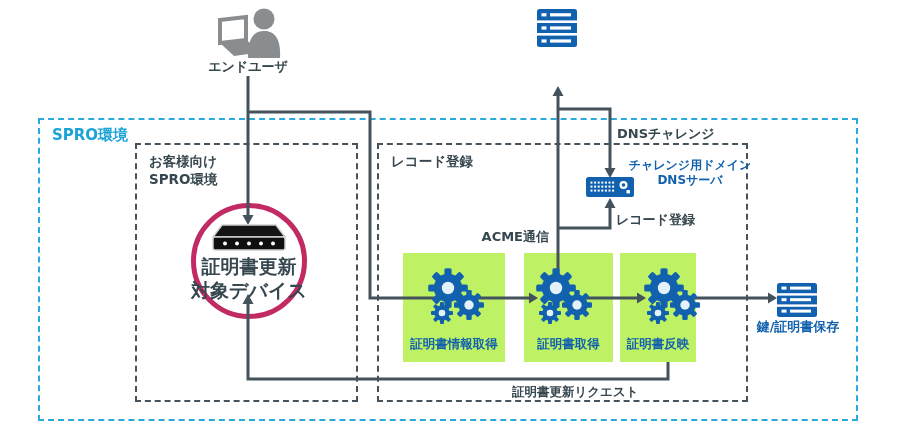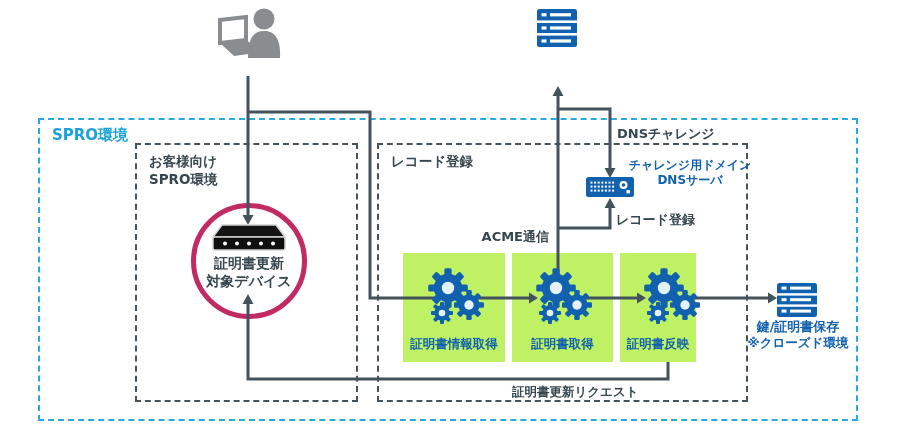--- a/index.html
+++ b/index.html
@@ -14,31 +14,31 @@
   #zone-automation{left:377px;top:143px;width:371px;height:259px;}
   .zone-label{position:absolute;font-weight:bold;color:#37474f;font-size:13.5px;line-height:1.3;white-space:nowrap;}
   #zone-spro-label{left:12px;top:6px;font-size:15px;color:#1ba3d8;}
   #zone-customer-label{left:12px;top:8px;}
   #zone-automation-label{left:12px;top:8px;}
   
   #device-circle{position:absolute;left:191px;top:203px;width:106px;height:106px;border:5px solid #c12a62;border-radius:50%;box-sizing:content-box;background:#fff;}
   
   .step-box{position:absolute;top:253px;height:109px;background:#bef264;}
   #step-1{left:403px;width:102px;}
-  #step-2{left:512px;width:101px;}
+  #step-2{left:524px;width:89px;}
   #step-3{left:620px;width:76px;}
   .step-label{position:absolute;bottom:9px;left:0;width:100%;text-align:center;font-weight:bold;font-size:12.5px;color:#1261ae;white-space:nowrap;}
   
   .lbl{position:absolute;font-weight:bold;color:#37474f;font-size:13px;line-height:1.25;white-space:nowrap;z-index:6;}
   .lbl.blue{color:#1261ae;}
   .lbl.center{text-align:center;}
   #end-user-label{left:188px;top:59px;width:120px;}
   #ca-server-label{left:497px;top:49px;width:120px;line-height:1.18;}
   #dns-server-label{left:615px;top:158px;width:150px;font-size:12px;line-height:1.22;}
-  #target-device-label{left:189px;top:255px;width:120px;font-size:14px;line-height:1.25;}
+  #target-device-label{left:189px;top:255px;width:120px;font-size:19px;line-height:1.25;}
   #storage-label-1{left:723px;top:319px;width:150px;}
   #storage-label-2{left:723px;top:335px;width:150px;font-size:12.5px;}
   #edge-tls{left:139px;top:96px;width:100px;text-align:right;}
   #edge-dns-challenge{left:617px;top:126px;}
   #edge-acme{left:449px;top:181px;width:100px;text-align:right;margin-top:48px;}
   #edge-record{left:616px;top:212px;}
   #edge-cert-request{left:512px;top:384px;width:125px;text-align:center;font-size:12.5px;}
   
   .overlay{position:absolute;left:0;top:0;z-index:5;pointer-events:none;}
   .icon-svg{position:absolute;z-index:6;}
@@ -220,33 +220,33 @@
     <rect x="3" y="14" width="72" height="13" rx="2" fill="#0f0f0f" stroke="#cfcfcf" stroke-width="1.5"></rect>
     <g fill="#fff">
       <circle cx="15" cy="20.5" r="2"></circle>
         <circle cx="27" cy="20.5" r="2"></circle>
         <circle cx="39" cy="20.5" r="2"></circle>
         <circle cx="51" cy="20.5" r="2"></circle>
         <circle cx="63" cy="20.5" r="2"></circle>
     </g>
   </svg>
 
+  <div class="lbl center" id="end-user-label">エンドユーザ</div>
 
 
   <div class="lbl blue center" id="dns-server-label">
     <span>チャレンジ用ドメイン</span><br>
     <span>DNSサーバ</span>
   </div>
 
   <div class="lbl center" id="target-device-label">
     <span>証明書更新</span><br>
     <span>対象デバイス</span>
   </div>
 
   <div class="lbl blue center" id="storage-label-1">鍵/証明書保存</div>
-  <div class="lbl blue center" id="storage-label-2">※クローズド環境</div>
 
   <div class="lbl" id="edge-dns-challenge">DNSチャレンジ</div>
   <div class="lbl" id="edge-acme">ACME通信</div>
   <div class="lbl" id="edge-record">レコード登録</div>
   <div class="lbl" id="edge-cert-request">証明書更新リクエスト</div>
 
 </div>
 
 </body></html>

